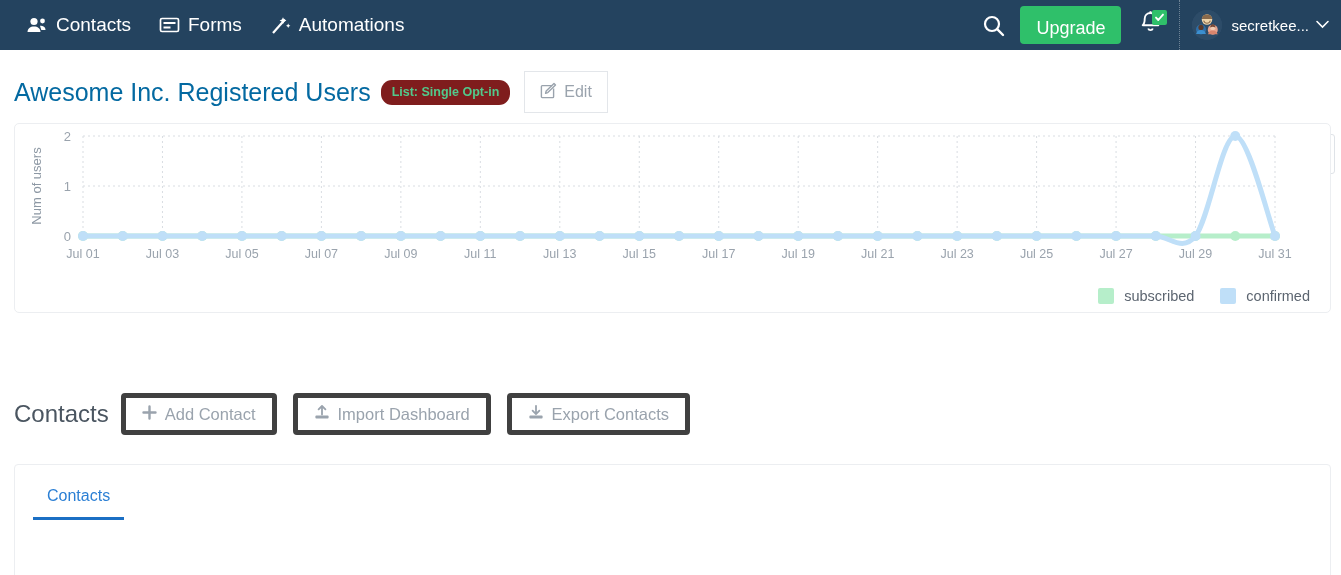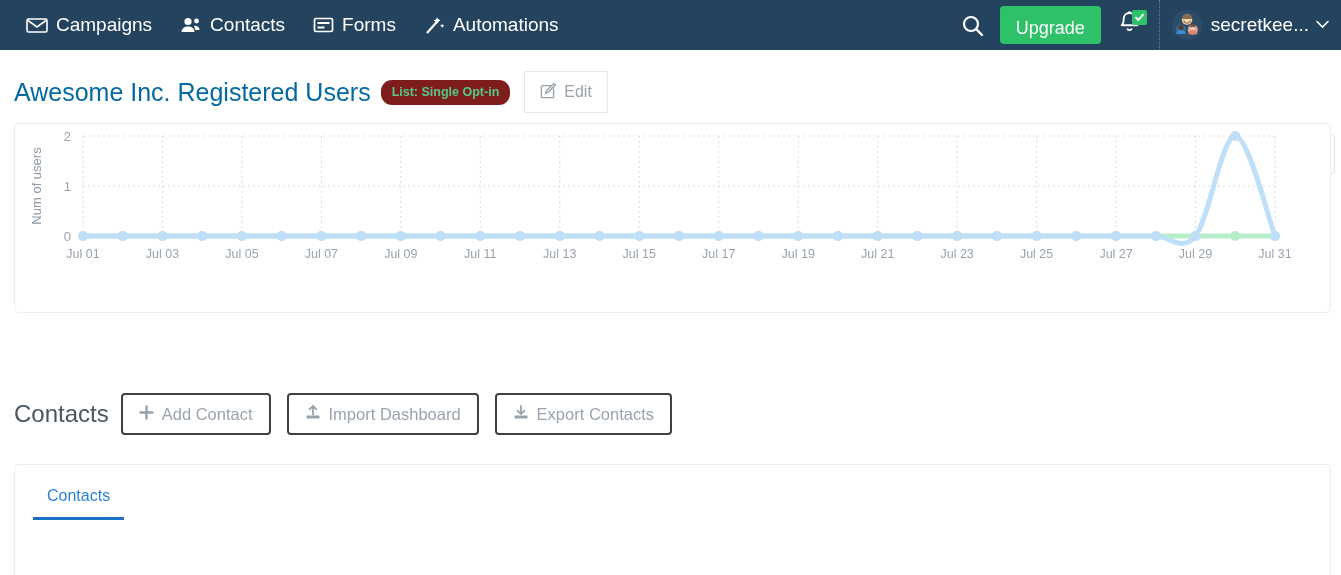--- a/index.html
+++ b/index.html
@@ -74,21 +74,21 @@
     display:flex; align-items:center; gap: 9px;
     padding: 0 12px 0 12px;
     height: 50px;
     cursor: pointer;
   }
   .avatar {
     width: 30px; height: 30px; border-radius: 50%;
     overflow:hidden; flex: none;
     background: #31506c;
   }
-  .user-name { font-size: 19px; color:#fff; }
+  .user-name { font-size: 15px; color:#fff; }
   .caret { font-size: 12px; color:#fff; margin-left:-2px; }
 
   
   .title-row {
     display: flex;
     align-items: center;
     padding: 18px 0 0 14px;
     height: 66px;
     position: relative;
   }
@@ -190,21 +190,21 @@
     margin-top: 79px;
     height: 44px;
   }
   .contacts-title {
     font-size: 24px;
     color: #4a5560;
     font-weight: normal;
     margin-right: 12px;
   }
   .cbtn {
-    border: 2px solid #404040;
+    border: 5px solid #404040;
     background: #fff;
     border-radius: 4px;
     color: #9aa3ad;
     font-size: 16.5px;
     height: 42px;
     padding: 16px 16px;
     display: inline-flex;
     align-items: center;
     gap: 8px;
     margin-right: 16px;
@@ -234,29 +234,20 @@
   .tab.active { border-bottom-color: #1b6fc4; }
   svg { overflow: visible; }
 </style>
 </head>
 <body>
 
 <div class="navbar">
   <div class="nav-left">
 
 
-    <div class="nav-item">
-      <span class="ico">
-        <svg width="22" height="20" viewBox="0 0 22 20">
-            <rect x="1" y="4" width="20" height="13" rx="1.5" fill="none" stroke="#fff" stroke-width="1.6"></rect>
-            <path d="M2 5.5 L11 12 L20 5.5" fill="none" stroke="#fff" stroke-width="1.6"></path>
-          </svg>
-      </span>
-      <span>Campaigns</span>
-    </div>
 
     <div class="nav-item">
       <span class="ico">
         <svg width="22" height="20" viewBox="0 0 22 20">
             <circle cx="8" cy="6.5" r="3.6" fill="#fff"></circle>
             <path d="M1.5 17c0-3.6 2.9-5.6 6.5-5.6s6.5 2 6.5 5.6z" fill="#fff"></path>
             <circle cx="16.5" cy="6" r="2.4" fill="#fff"></circle>
             <path d="M14 10.7c3 0 5.5 1.3 5.5 4.2h-4.2" fill="#fff"></path>
           </svg>
       </span>
@@ -468,20 +459,30 @@
       <circle cx="981.8666666666667" cy="112" r="5" fill="#bfdff8"></circle>
       <circle cx="1021.6" cy="112" r="5" fill="#bfdff8"></circle>
       <circle cx="1061.3333333333335" cy="112" r="5" fill="#bfdff8"></circle>
       <circle cx="1101.0666666666666" cy="112" r="5" fill="#bfdff8"></circle>
       <circle cx="1140.8" cy="112" r="5" fill="#bfdff8"></circle>
       <circle cx="1180.5333333333333" cy="112" r="5" fill="#bfdff8"></circle>
       <circle cx="1220.2666666666667" cy="12" r="5" fill="#bfdff8"></circle>
       <circle cx="1260" cy="112" r="5" fill="#bfdff8"></circle>
     </svg>
 
+  <div class="legend">
+    <div class="legend-item">
+      <span class="legend-swatch" id="sw0" style="background: rgb(182, 238, 202);"></span>
+      <span class="legend-label">subscribed</span>
+    </div>
+    <div class="legend-item">
+      <span class="legend-swatch" id="sw1" style="background: rgb(191, 223, 248);"></span>
+      <span class="legend-label">confirmed</span>
+    </div>
+  </div>
 </div>
 
 <div class="contacts-row">
   <div class="contacts-title">Contacts</div>
 
   <button class="cbtn">
     <span>
       <svg width="15" height="15" viewBox="0 0 15 15">
           <path d="M7.5 1.5 V13.5 M1.5 7.5 H13.5" stroke="#9aa3ad" stroke-width="2.4" stroke-linecap="round"></path>
         </svg>

